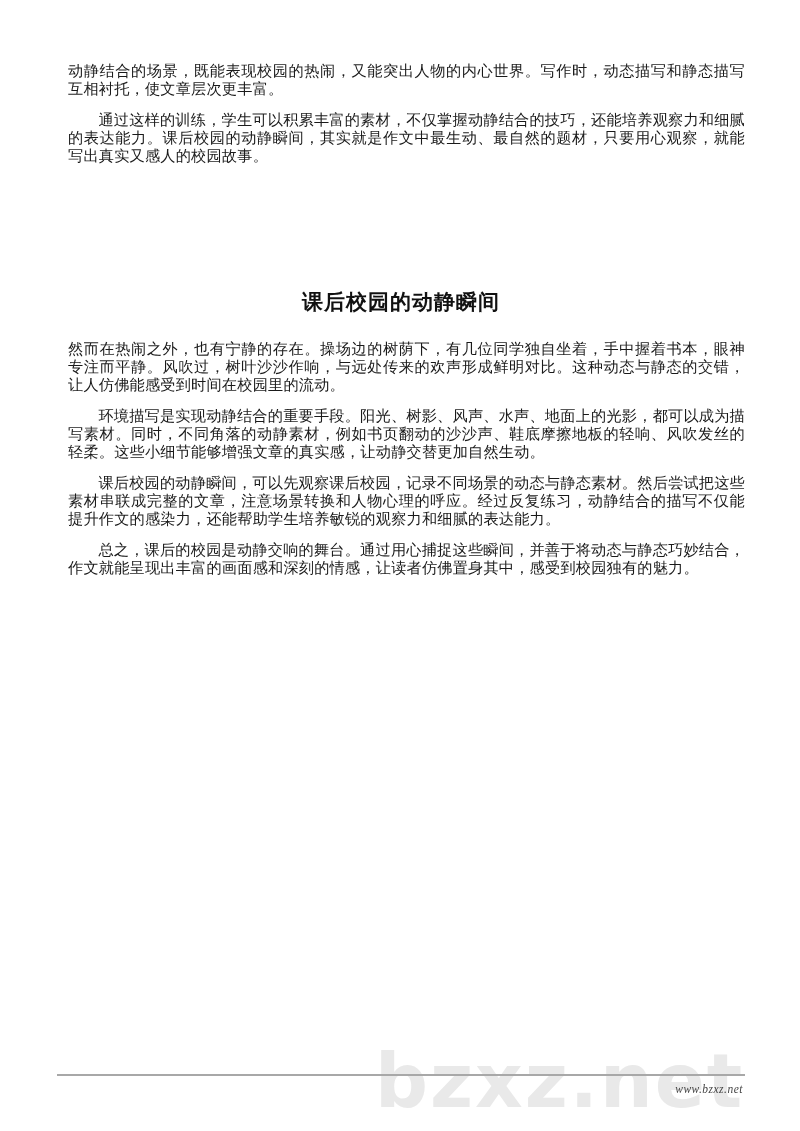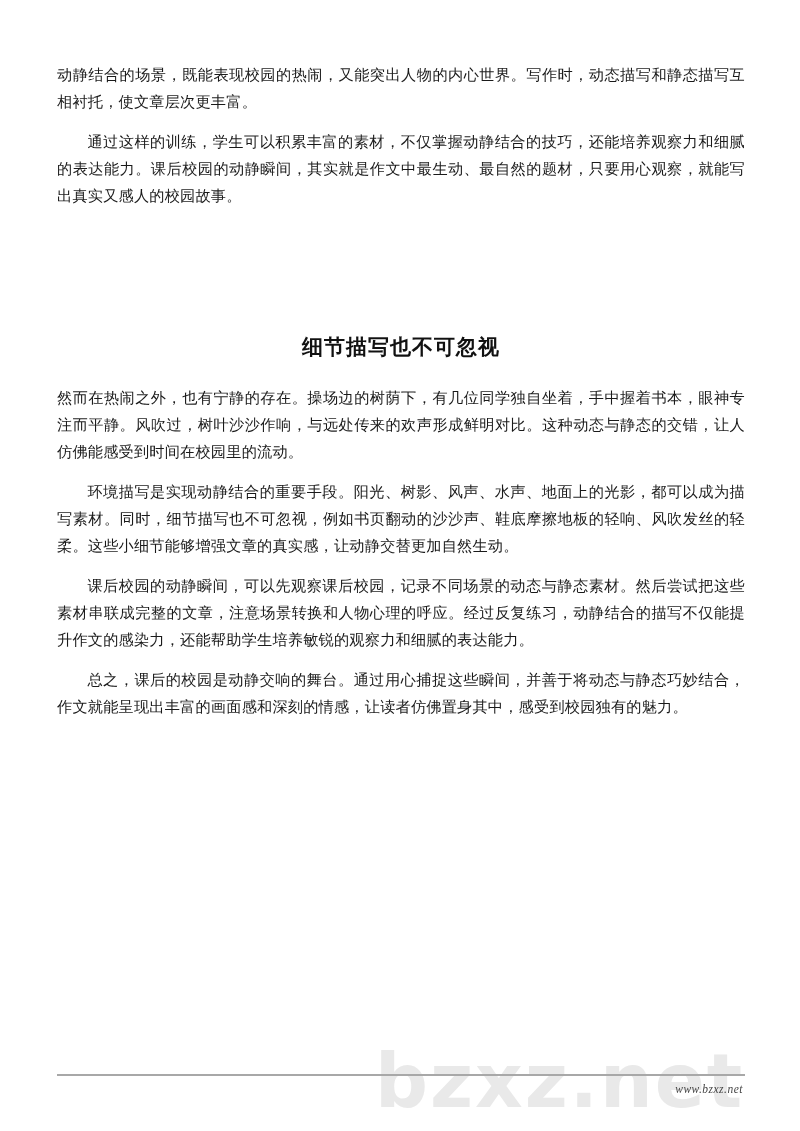--- a/index.html
+++ b/index.html
@@ -3,23 +3,23 @@
 <meta charset="utf-8">
 <style>
   html, body { margin: 0; padding: 0; background: #ffffff; }
   body {
     width: 800px; height: 1131px; position: relative; overflow: hidden;
     font-family: "DejaVu Serif", "Liberation Serif", serif;
     color: #1a1a1a;
   }
   .page { position: absolute; left: 57px; top: 62px; width: 688px; }
   p {
-    margin: 0 0 13px 0;
+    margin: 0 0 13px 11px;
     font-size: 15.2px;
-    line-height: 27px;
+    line-height: 18px;
     text-align: justify;
     letter-spacing: 0.2px;
   }
   p.indent { text-indent: 2em; }
   .spacer { height: 110px; }
   h1 {
     margin: 0 0 24px 0;
     text-align: center;
     font-family: "DejaVu Sans", "Liberation Sans", sans-serif;
     font-size: 21px;
@@ -49,22 +49,22 @@
 <body>
 
 <div class="watermark">bzxz.net</div>
 
 <div class="page">
   <p>动静结合的场景，既能表现校园的热闹，又能突出人物的内心世界。写作时，动态描写和静态描写互相衬托，使文章层次更丰富。</p>
   <p class="indent">通过这样的训练，学生可以积累丰富的素材，不仅掌握动静结合的技巧，还能培养观察力和细腻的表达能力。课后校园的动静瞬间，其实就是作文中最生动、最自然的题材，只要用心观察，就能写出真实又感人的校园故事。</p>
 
   <div class="spacer"></div>
 
-  <h1>细节描写也不可忽视</h1>
+  <h1>课后校园的动静瞬间</h1>
 
   <p>然而在热闹之外，也有宁静的存在。操场边的树荫下，有几位同学独自坐着，手中握着书本，眼神专注而平静。风吹过，树叶沙沙作响，与远处传来的欢声形成鲜明对比。这种动态与静态的交错，让人仿佛能感受到时间在校园里的流动。</p>
-  <p class="indent">环境描写是实现动静结合的重要手段。阳光、树影、风声、水声、地面上的光影，都可以成为描写素材。同时，细节描写也不可忽视，例如书页翻动的沙沙声、鞋底摩擦地板的轻响、风吹发丝的轻柔。这些小细节能够增强文章的真实感，让动静交替更加自然生动。</p>
+  <p class="indent">环境描写是实现动静结合的重要手段。阳光、树影、风声、水声、地面上的光影，都可以成为描写素材。同时，不同角落的动静素材，例如书页翻动的沙沙声、鞋底摩擦地板的轻响、风吹发丝的轻柔。这些小细节能够增强文章的真实感，让动静交替更加自然生动。</p>
   <p class="indent">课后校园的动静瞬间，可以先观察课后校园，记录不同场景的动态与静态素材。然后尝试把这些素材串联成完整的文章，注意场景转换和人物心理的呼应。经过反复练习，动静结合的描写不仅能提升作文的感染力，还能帮助学生培养敏锐的观察力和细腻的表达能力。</p>
   <p class="indent">总之，课后的校园是动静交响的舞台。通过用心捕捉这些瞬间，并善于将动态与静态巧妙结合，作文就能呈现出丰富的画面感和深刻的情感，让读者仿佛置身其中，感受到校园独有的魅力。</p>
 </div>
 
 <div class="footer-rule"></div>
 <div class="footer-url">www.bzxz.net</div>
 
 </body></html>

